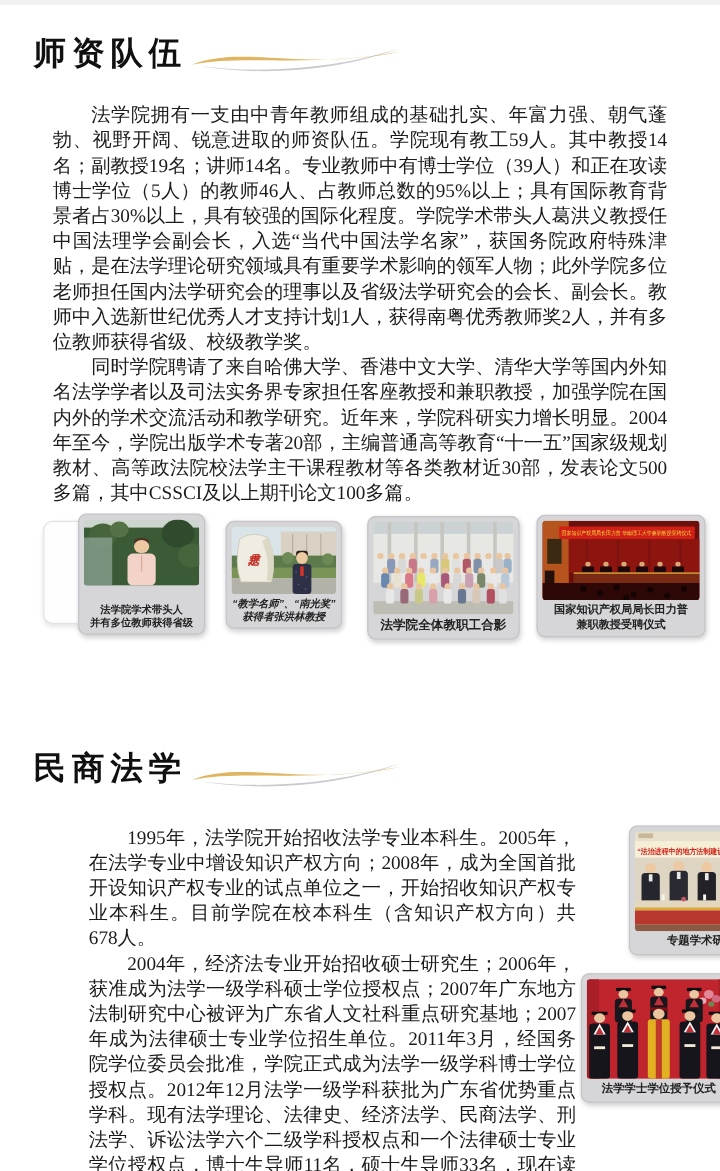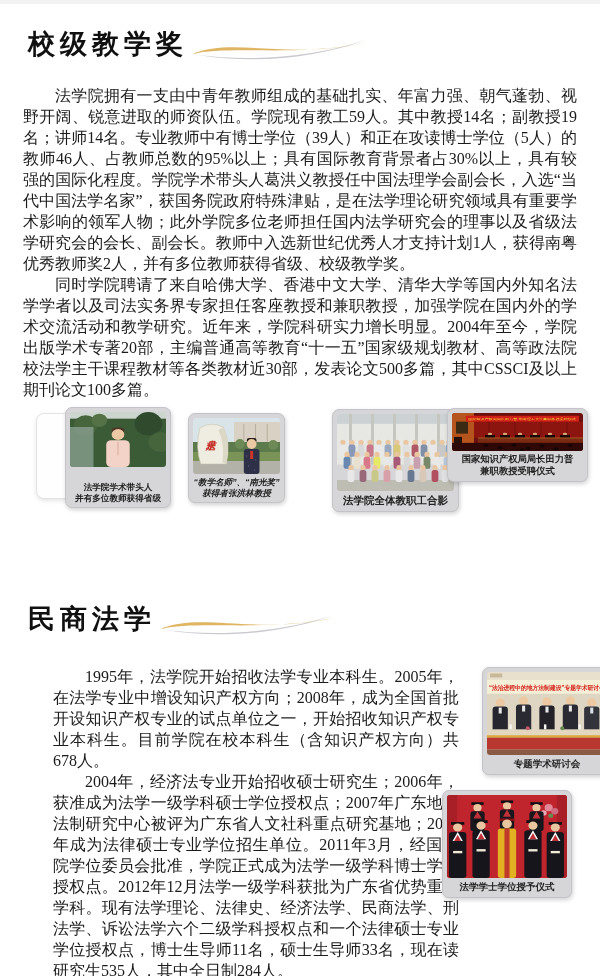--- a/index.html
+++ b/index.html
@@ -1,21 +1,21 @@
 <!DOCTYPE html>
 <html><head>
 <meta charset="utf-8">
 <style>
   html,body{margin:0;padding:0;background:#fff;}
   .page{position:relative;width:600px;height:976px;background:#fff;overflow:hidden;
         font-family:"Liberation Serif", serif;border-top:4px solid #f2f2f3;box-sizing:border-box;}
   .sec-header{display:flex;align-items:center;padding-left:28px;margin:0;}
   .sec-title{font-size:27px;font-weight:700;letter-spacing:5px;color:#101010;margin:0;line-height:34px;}
   .swoosh{margin-left:4px;margin-top:10px;}
-  .body-text{padding:0 23px;margin:0;color:#1b1b1b;text-align:justify;}
+  .body-text{padding:0 44px;margin:0;color:#1b1b1b;text-align:justify;}
   .body-text p{margin:0;text-indent:2em;}
   .sec1-head{margin-top:20px;}
   .s1{margin-top:22px;}
   .photo-row{position:relative;height:116px;margin-top:6px;}
   .pcard{position:absolute;background:#d6d6d9;border:1px solid #c3c3c8;border-radius:7px;
          box-shadow:1px 2px 4px rgba(0,0,0,.18);padding:4px;box-sizing:border-box;
          display:flex;flex-direction:column;}
   .pcard svg.ph{display:block;border-radius:3px;flex:1 1 auto;width:100%;}
   .pcap{flex:0 0 auto;text-align:center;color:#222;font-family:"Liberation Sans",sans-serif;
         font-weight:700;padding-top:3px;}
@@ -31,21 +31,21 @@
   .photo-col .pcard{position:static;width:130px;}
   .pcardA{height:108px;}
   .pcardB{height:108px;margin-top:15px;}
 </style>
 </head>
 <body>
 
 <div class="page">
 
   <div class="sec-header sec1-head">
-    <h1 class="sec-title">校级教学奖</h1>
+    <h1 class="sec-title">师资队伍</h1>
     <svg class="swoosh" width="178" height="30" viewBox="0 0 178 30">
       <path d="M6 21 C 60 30 122 25 174 6 C 122 23 60 28 6 21 Z" fill="#c9c9cf"></path>
       <path d="M0 20 C 42 3 92 26 174 9 C 100 23 40 11 0 20 Z" fill="#ddb159" opacity="0.95"></path>
     </svg>
   </div>
 
   <div class="body-text s1">
     <p>法学院拥有一支由中青年教师组成的基础扎实、年富力强、朝气蓬勃、视野开阔、锐意进取的师资队伍。学院现有教工59人。其中教授14名；副教授19名；讲师14名。专业教师中有博士学位（39人）和正在攻读博士学位（5人）的教师46人、占教师总数的95%以上；具有国际教育背景者占30%以上，具有较强的国际化程度。学院学术带头人葛洪义教授任中国法理学会副会长，入选“当代中国法学名家”，获国务院政府特殊津贴，是在法学理论研究领域具有重要学术影响的领军人物；此外学院多位老师担任国内法学研究会的理事以及省级法学研究会的会长、副会长。教师中入选新世纪优秀人才支持计划1人，获得南粤优秀教师奖2人，并有多位教师获得省级、校级教学奖。</p>
     <p>同时学院聘请了来自哈佛大学、香港中文大学、清华大学等国内外知名法学学者以及司法实务界专家担任客座教授和兼职教授，加强学院在国内外的学术交流活动和教学研究。近年来，学院科研实力增长明显。2004年至今，学院出版学术专著20部，主编普通高等教育“十一五”国家级规划教材、高等政法院校法学主干课程教材等各类教材近30部，发表论文500多篇，其中CSSCI及以上期刊论文100多篇。</p>
   </div>
@@ -96,21 +96,21 @@
           <circle cx="64" cy="42" r="0.7" fill="#555a78"></circle>
           <circle cx="57" cy="48" r="0.7" fill="#555a78"></circle>
           <circle cx="63" cy="52" r="0.7" fill="#555a78"></circle>
       </svg>
       <figcaption class="pcap cap2">
         <div>“教学名师”、“南光奖”</div>
         <div>获得者张洪林教授</div>
       </figcaption>
     </figure>
 
-    <figure class="pcard" style="left:332px;top:2px;width:127px;height:103px;margin:0;">
+    <figure class="pcard" style="left:306px;top:2px;width:127px;height:103px;margin:0;">
       <svg class="ph" viewBox="0 0 117 70" preserveAspectRatio="none">
         <defs>
           <g id="pp">
               <circle cx="0" cy="0" r="2.6" fill="#e9c6a0"></circle>
               <rect x="-3.4" y="1.8" width="6.8" height="11" rx="2.4"></rect>
             </g>
         </defs>
         <rect width="117" height="46" fill="#e7e7e3"></rect>
         <rect width="117" height="9" fill="#ccd2d4"></rect>
         <rect x="12" y="0" width="3" height="46" fill="#c6c6c0"></rect>
@@ -151,21 +151,21 @@
           <use href="#pp" x="74" y="49" fill="#687890"></use>
           <use href="#pp" x="86" y="49" fill="#d8c8b8"></use>
           <use href="#pp" x="98" y="49" fill="#b05060"></use>
           <use href="#pp" x="108" y="49" fill="#e0e0e0"></use>
       </svg>
       <figcaption class="pcap cap1">
         <div>法学院全体教职工合影</div>
       </figcaption>
     </figure>
 
-    <figure class="pcard" style="left:447px;top:1px;width:141px;height:74px;margin:0;">
+    <figure class="pcard" style="left:447px;top:1px;width:141px;height:102px;margin:0;">
       <svg class="ph" viewBox="0 0 131 70" preserveAspectRatio="none">
         <rect width="131" height="70" fill="#6b100c"></rect>
         <rect width="22" height="70" fill="#b5541c"></rect>
         <rect x="4" y="16" width="12" height="22" fill="#3a2a14"></rect>
         <rect x="2" y="44" width="8" height="20" fill="#241008"></rect>
         <rect x="22" y="16" width="109" height="30" fill="#8c1510"></rect>
         <rect x="36" y="16" width="2" height="30" fill="#7d120e"></rect>
           <rect x="62" y="16" width="2" height="30" fill="#7d120e"></rect>
           <rect x="88" y="16" width="2" height="30" fill="#7d120e"></rect>
           <rect x="114" y="16" width="2" height="30" fill="#7d120e"></rect>

